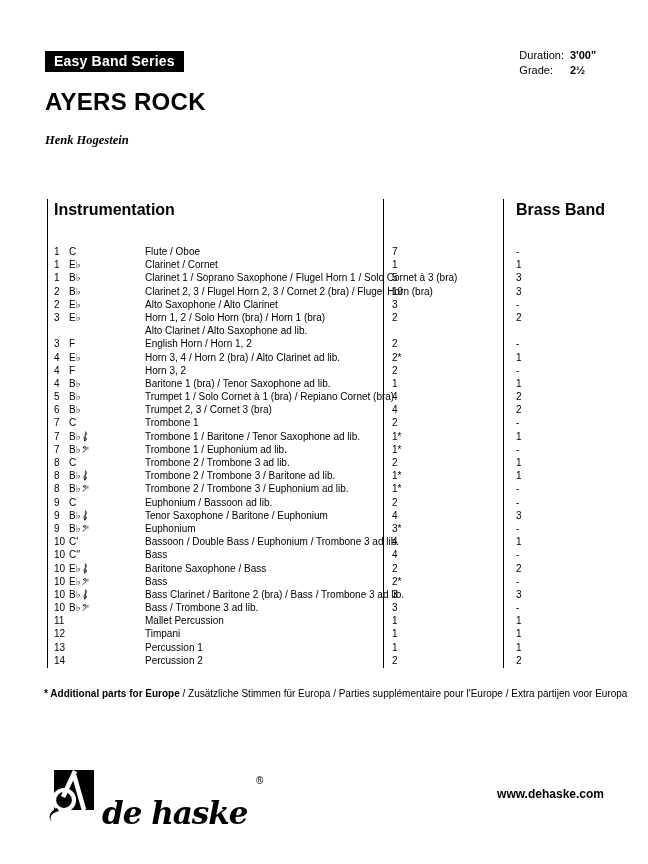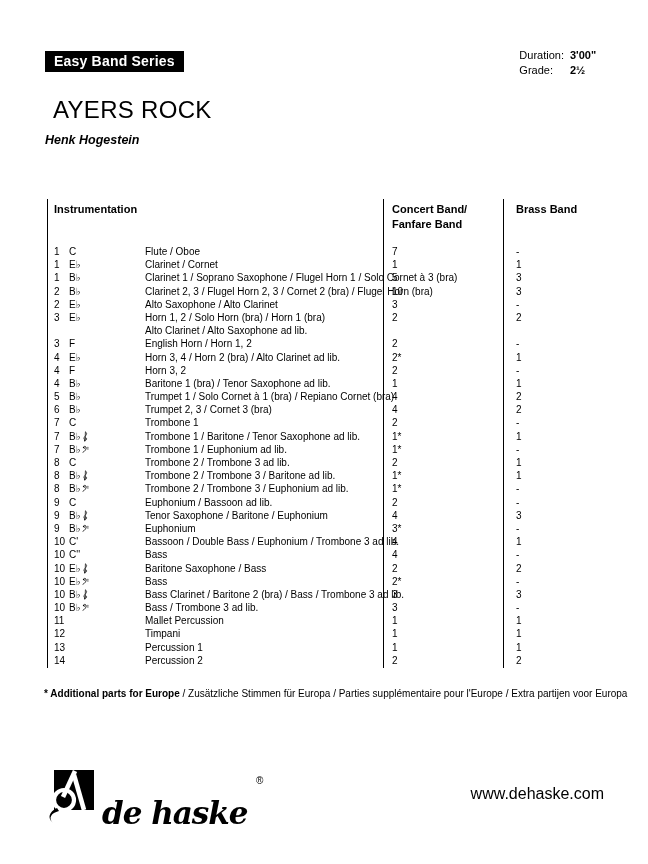--- a/index.html
+++ b/index.html
@@ -5,26 +5,26 @@
   html,body{margin:0;padding:0;background:#fff;}
   .page{position:relative;width:648px;height:864px;background:#fff;overflow:hidden;
         font-family:"Liberation Sans","DejaVu Sans",sans-serif;color:#000;}
   
   .series-box{position:absolute;left:45px;top:51px;background:#000;color:#fff;
               font-weight:bold;font-size:14px;padding:2px 9px 3px 9px;letter-spacing:.2px;}
   .meta{position:absolute;top:48px;right:44px;display:grid;
         grid-template-columns:auto 34px;column-gap:6px;font-size:11px;line-height:15px;}
   .meta .ml{}
   .meta .mv{font-weight:bold;text-align:left;}
-  .title{position:absolute;left:45px;top:88px;font-size:24px;font-weight:normal;margin:8px;letter-spacing:.3px;}
-  .author{position:absolute;left:45px;top:133px;font-size:12.5px;font-weight:bold;font-style:italic;}
+  .title{position:absolute;left:45px;top:88px;font-size:24px;font-weight:bold;margin:0;letter-spacing:.3px;}
+  .author{position:absolute;left:45px;top:133px;font-size:12.5px;font-weight:bold;font-style:italic;font-family:Liberation Serif, serif;}
   
   .vline{position:absolute;top:199px;height:469px;width:1px;background:#000;}
   .vl1{left:47px}.vl2{left:383px}.vl3{left:503px}
-  .thead{position:absolute;top:202px;font-size:11px;font-weight:bold;line-height:15px;white-space:nowrap;}
+  .thead{position:absolute;top:202px;font-size:16px;font-weight:bold;line-height:15px;white-space:nowrap;}
   .th-instr{left:54px}.th-concert{left:392px}.th-brass{left:516px}
   .rows{position:absolute;left:0;top:245px;width:648px;}
   .irow{position:relative;height:13.2px;font-size:10px;line-height:13.2px;white-space:nowrap;}
   .c-num{position:absolute;left:54px;}
   .c-key{position:absolute;left:69px;}
   .c-name{position:absolute;left:145px;}
   .c-concert{position:absolute;left:392px;}
   .c-brass{position:absolute;left:516px;}
   .it{}
   .clefwrap{display:inline-block;}
@@ -32,21 +32,21 @@
   
   .footnote{position:absolute;left:44px;top:688px;font-size:10px;white-space:nowrap;}
   .footnote .fb{font-weight:bold;margin-top:24px;}
   
   .logo{position:absolute;left:46px;top:769px;width:230px;height:60px;}
   .logo svg{position:absolute;left:0;top:0;}
   .logo-text{position:absolute;left:56px;top:8px;font-family:"DejaVu Serif","Liberation Serif",serif;
              font-style:italic;font-weight:bold;font-size:31px;letter-spacing:-1px;margin-top:18px;}
   .logo-reg{position:absolute;left:210px;top:6px;font-size:10px;font-family:"Liberation Sans",sans-serif;font-style:normal;}
   .footer-info{position:absolute;right:44px;top:786px;text-align:right;font-size:11px;line-height:16px;}
-  .footer-info .site{font-weight:normal;font-size:16px;}
+  .footer-info .site{font-weight:bold;font-size:12px;}
 </style>
 </head>
 <body>
 
 <div class="page">
 
   <div class="series-box">
     <span>Easy Band Series</span>
   </div>
 
@@ -58,24 +58,20 @@
   </div>
 
   <h1 class="title">AYERS ROCK</h1>
   <div class="author">Henk Hogestein</div>
 
   <div class="vline vl1"></div>
   <div class="vline vl2"></div>
   <div class="vline vl3"></div>
 
   <div class="thead th-instr">Instrumentation</div>
-  <div class="thead th-concert">
-    <div>Concert Band/</div>
-    <div>Fanfare Band</div>
-  </div>
   <div class="thead th-brass">Brass Band</div>
 
   <div class="rows">
       <div class="irow">
         <span class="c-num">1</span>
         <span class="c-key">C</span>
         <span class="c-name"><span>Flute / Oboe</span></span>
         <span class="c-concert">7</span>
         <span class="c-brass">-</span>
       </div>

